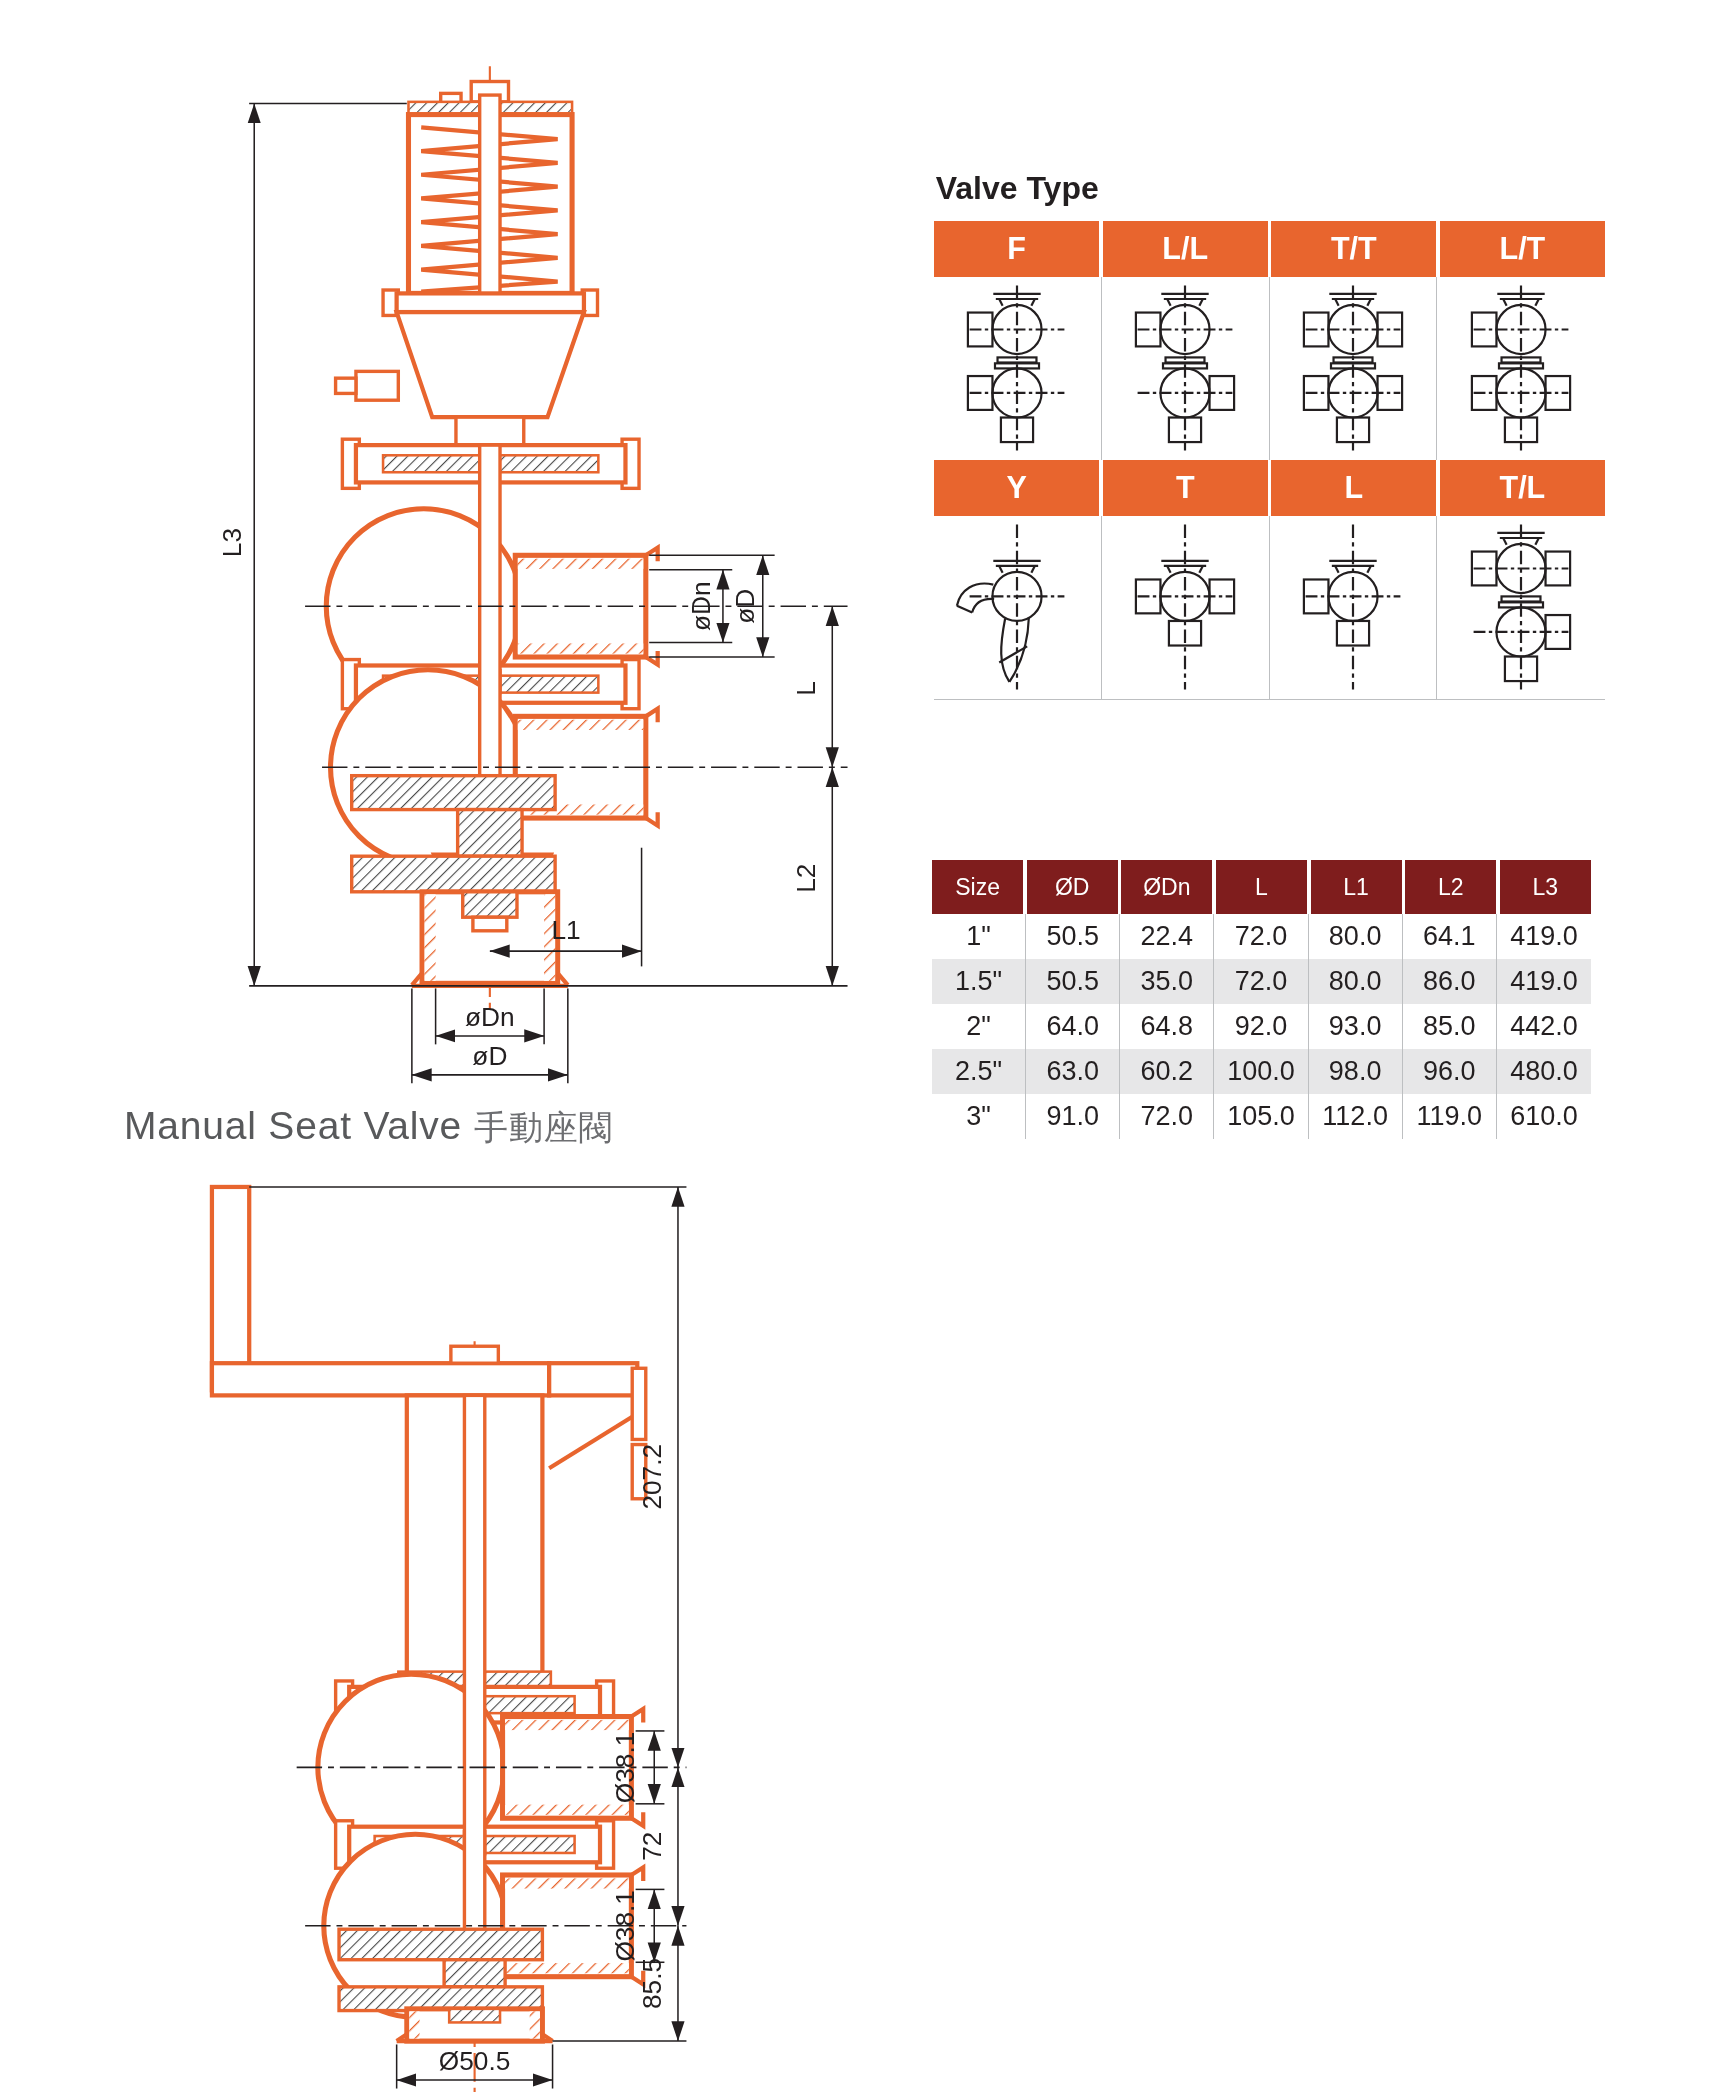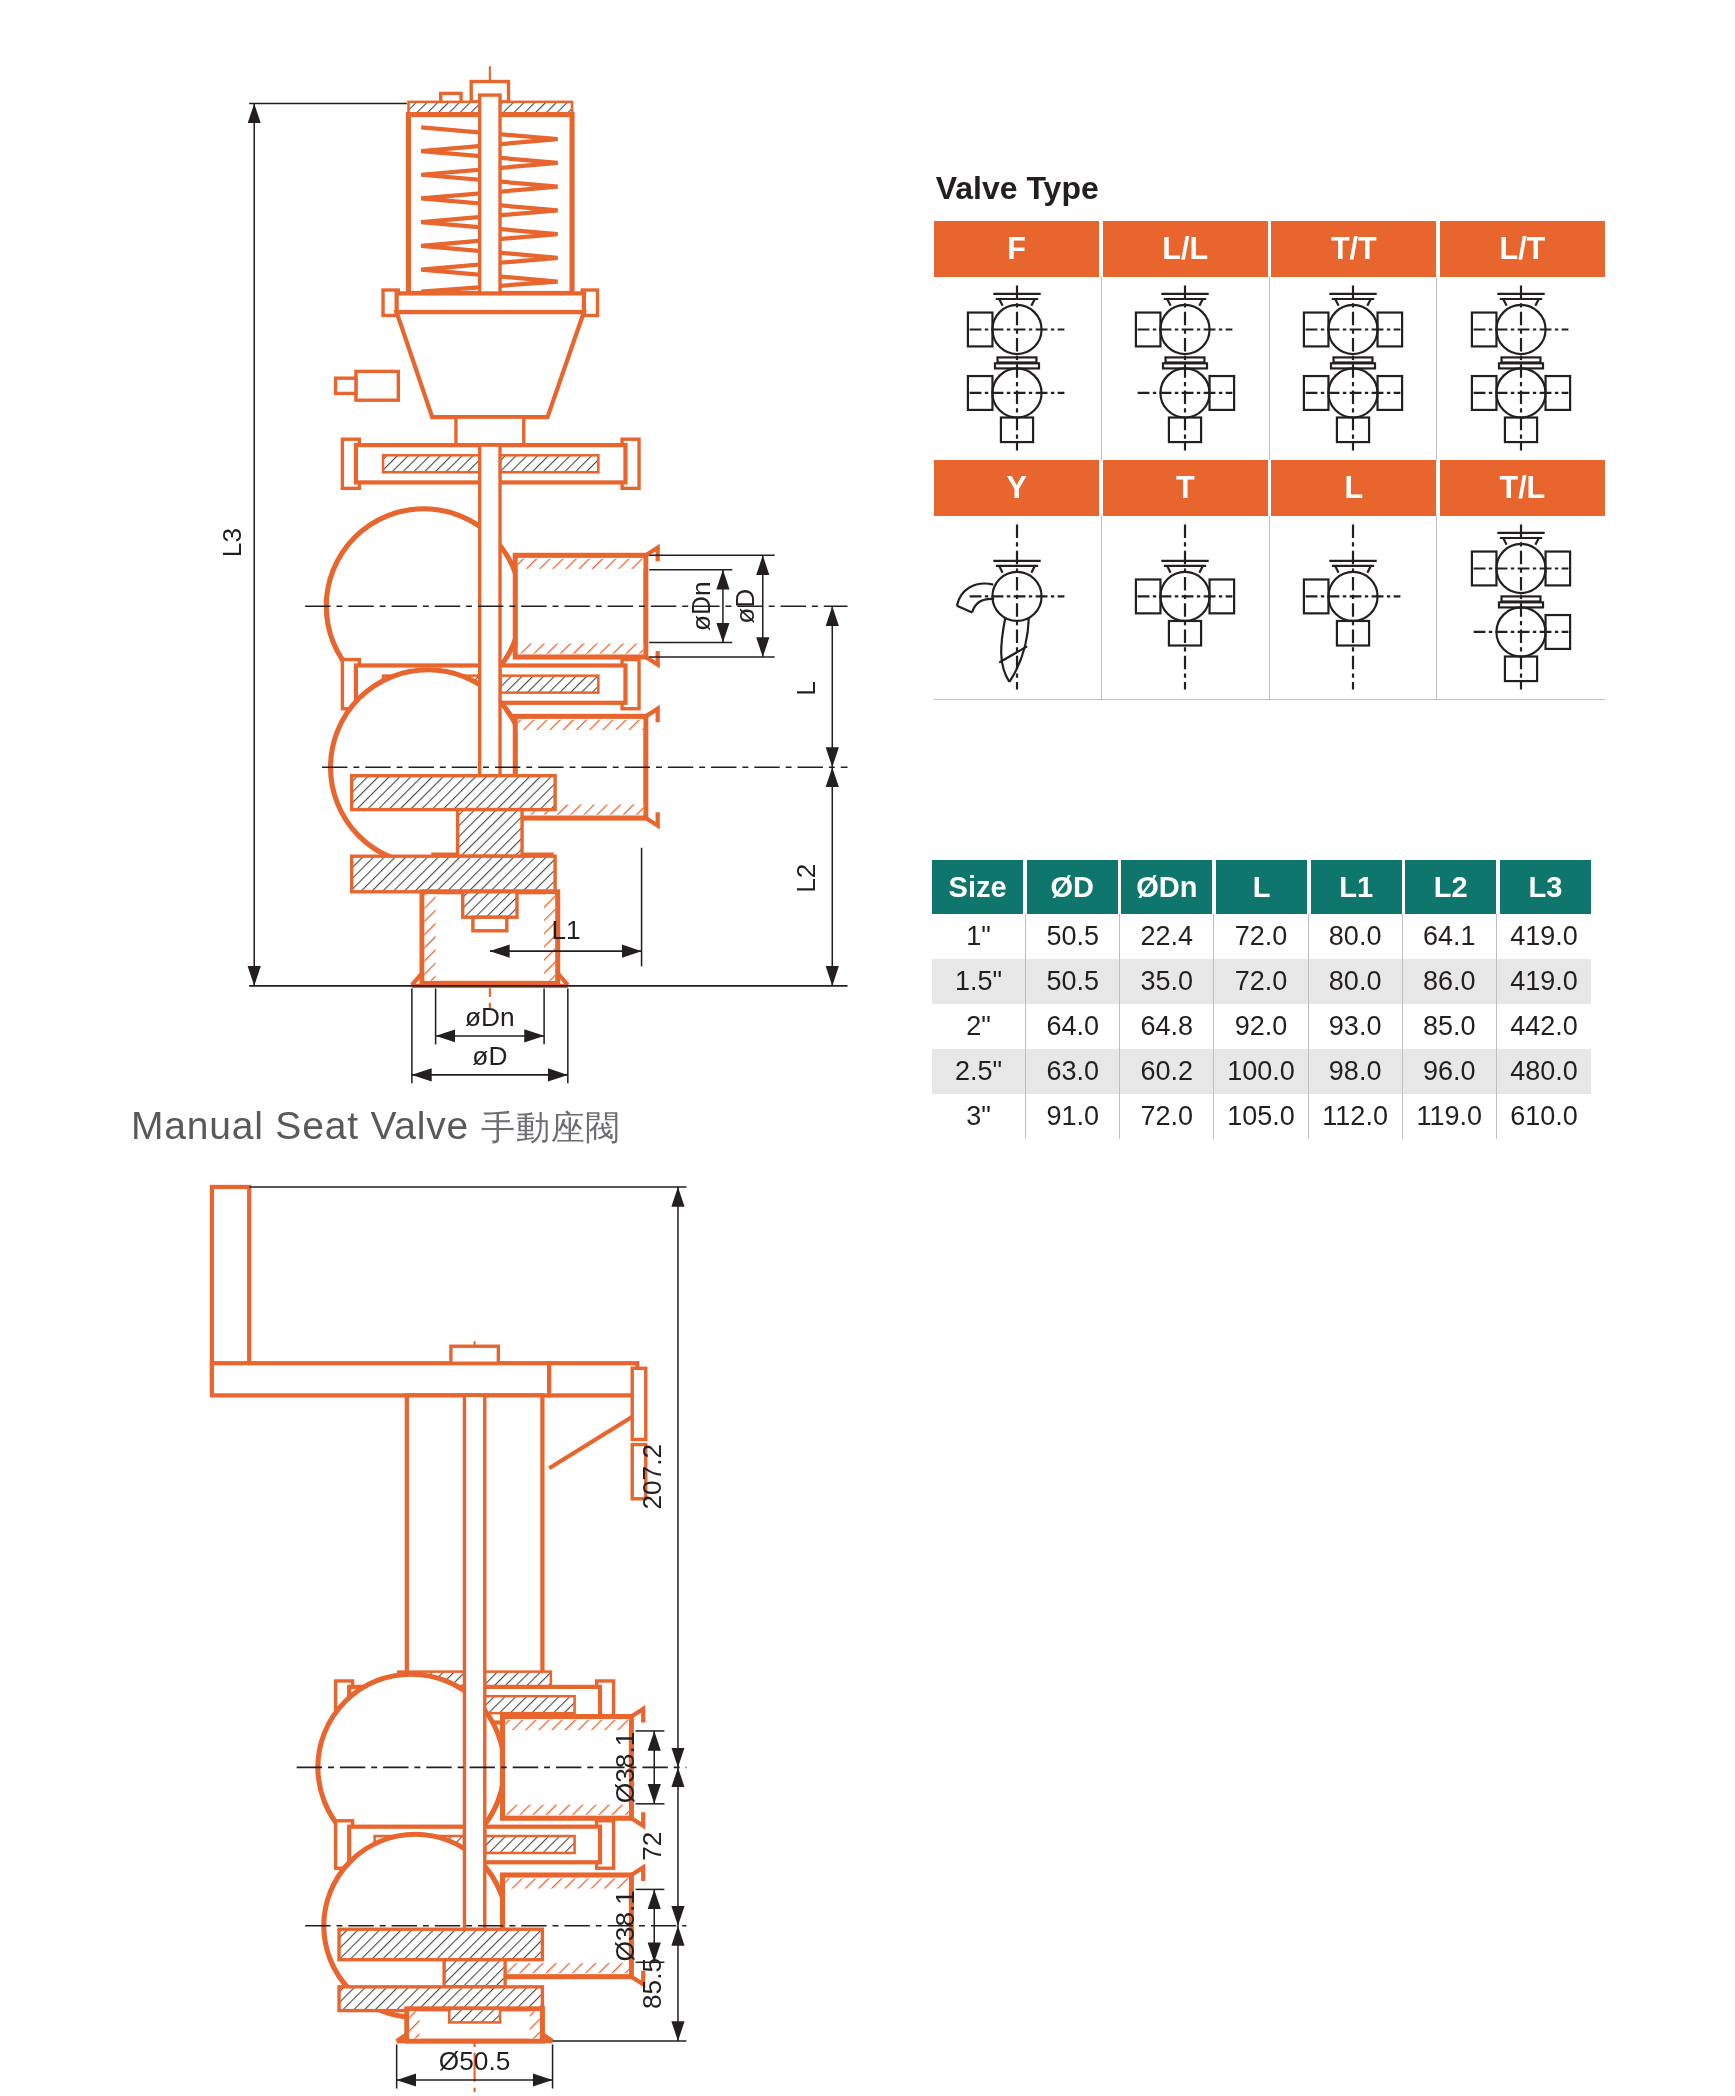--- a/index.html
+++ b/index.html
@@ -11,21 +11,21 @@
   .flow-title{font-size:32px;font-weight:bold;color:#231F20;margin:0 0 13.6px 1.7px;}
   .flow-hdr{display:grid;grid-template-columns:repeat(4,1fr);gap:3.4px;height:56px;}
   .flow-hdr .hc{background:#E8652E;color:#fff;font-size:30.5px;font-weight:bold;
                 display:flex;align-items:center;justify-content:center;}
   .flow-icons{display:grid;grid-template-columns:repeat(4,1fr);height:183px;}
   .flow-icons .ic{display:flex;align-items:center;justify-content:center;border-right:0.8px solid #BDBFC1;}
   .flow-icons .ic:last-child{border-right:none;}
   .flow-icons.last{border-bottom:1.7px solid #BDBFC1;}
   .dim-table{position:absolute;left:932px;top:860px;width:659px;}
   .dt-hdr{display:grid;grid-template-columns:repeat(7,1fr);gap:3.4px;height:54px;}
-  .dt-hdr .hc{background:#0f766e;color:#fff;font-size:29px;font-weight:bold;
+  .dt-hdr .hc{background:#7f1d1d;color:#fff;font-size:23px;font-weight:normal;
               display:flex;align-items:center;justify-content:center;}
   .dt-row{display:grid;grid-template-columns:repeat(7,1fr);height:45px;}
   .dt-row .c{display:flex;align-items:center;justify-content:center;font-size:27px;
              border-right:0.8px solid #BDBFC1;}
   .dt-row .c:last-child{border-right:none;}
   .dt-row.alt{background:#E7E7E8;}
   svg{position:absolute;}
   .ow{stroke:#E8652E;stroke-width:6;fill:#fff;}
   .ow5{stroke:#E8652E;stroke-width:5;fill:#fff;}
   .ow4{stroke:#E8652E;stroke-width:4;fill:#fff;}
@@ -371,21 +371,21 @@
           <div class="c">91.0</div>
           <div class="c">72.0</div>
           <div class="c">105.0</div>
           <div class="c">112.0</div>
           <div class="c">119.0</div>
           <div class="c">610.0</div>
         </div>
       </div>
   </div>
 
-  <div class="sec-title" style="left:131px;top:1104px;">
+  <div class="sec-title" style="left:124px;top:1104px;">
     <span>Manual Seat Valve</span><span class="zh">手動座閥</span>
   </div>
 
   <svg style="left:144px;top:1170px;" width="729" height="927" viewBox="170 1380 860 1094">
     <defs>
       <marker id="aE2" viewBox="0 0 12 8" refX="12" refY="4" markerWidth="13" markerHeight="9" orient="auto">
           <path d="M0,0L12,4L0,8z" fill="#231F20"></path>
         </marker>
       <marker id="aS2" viewBox="0 0 12 8" refX="12" refY="4" markerWidth="13" markerHeight="9" orient="auto-start-reverse">
           <path d="M0,0L12,4L0,8z" fill="#231F20"></path>

